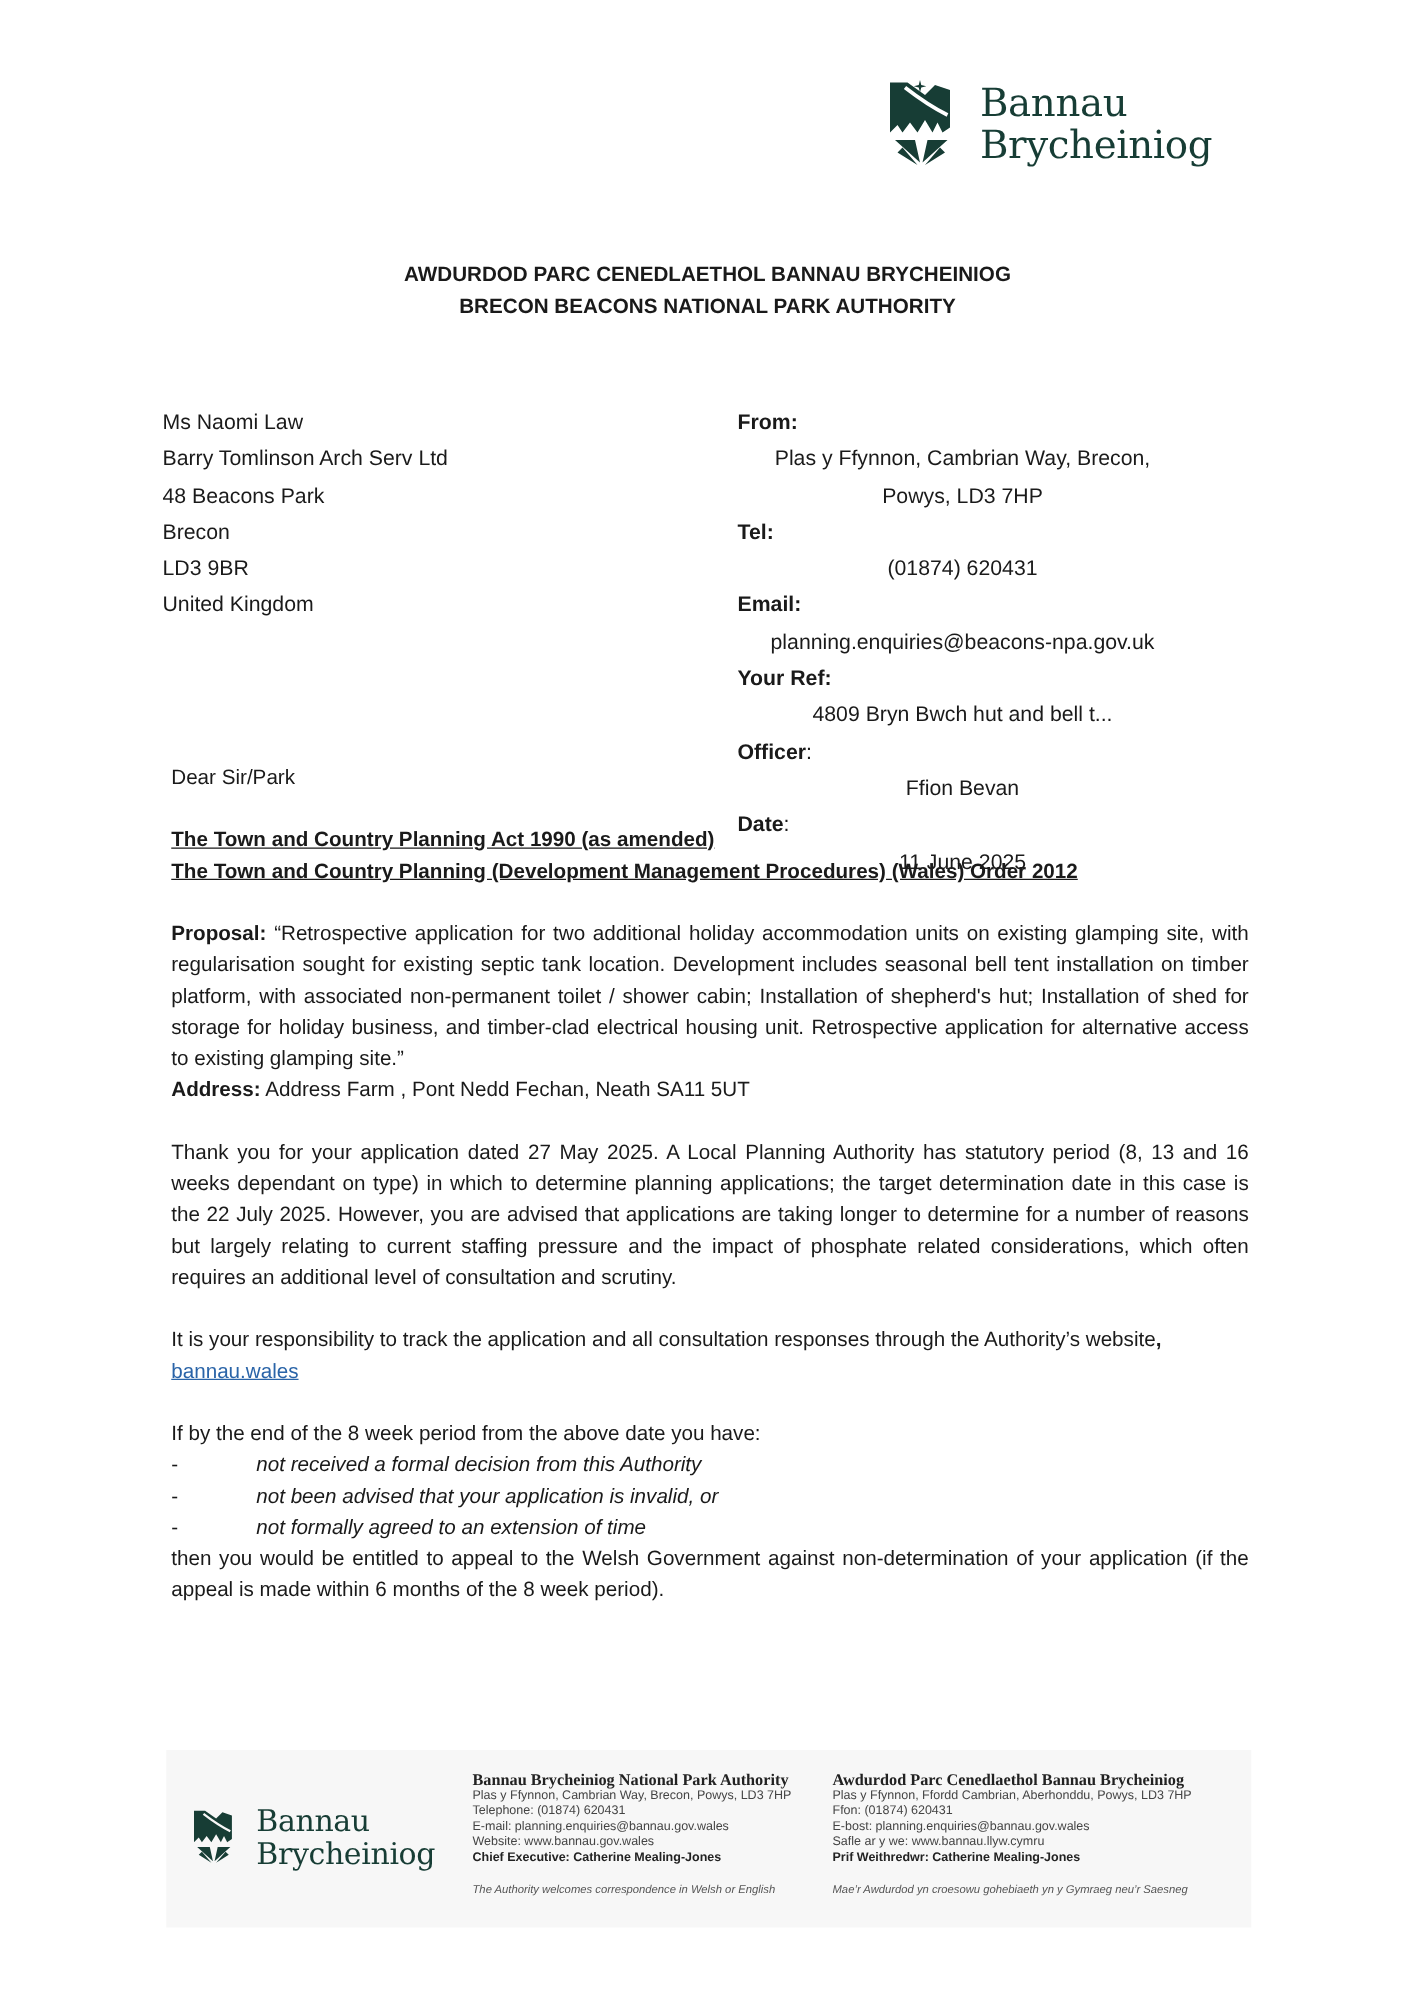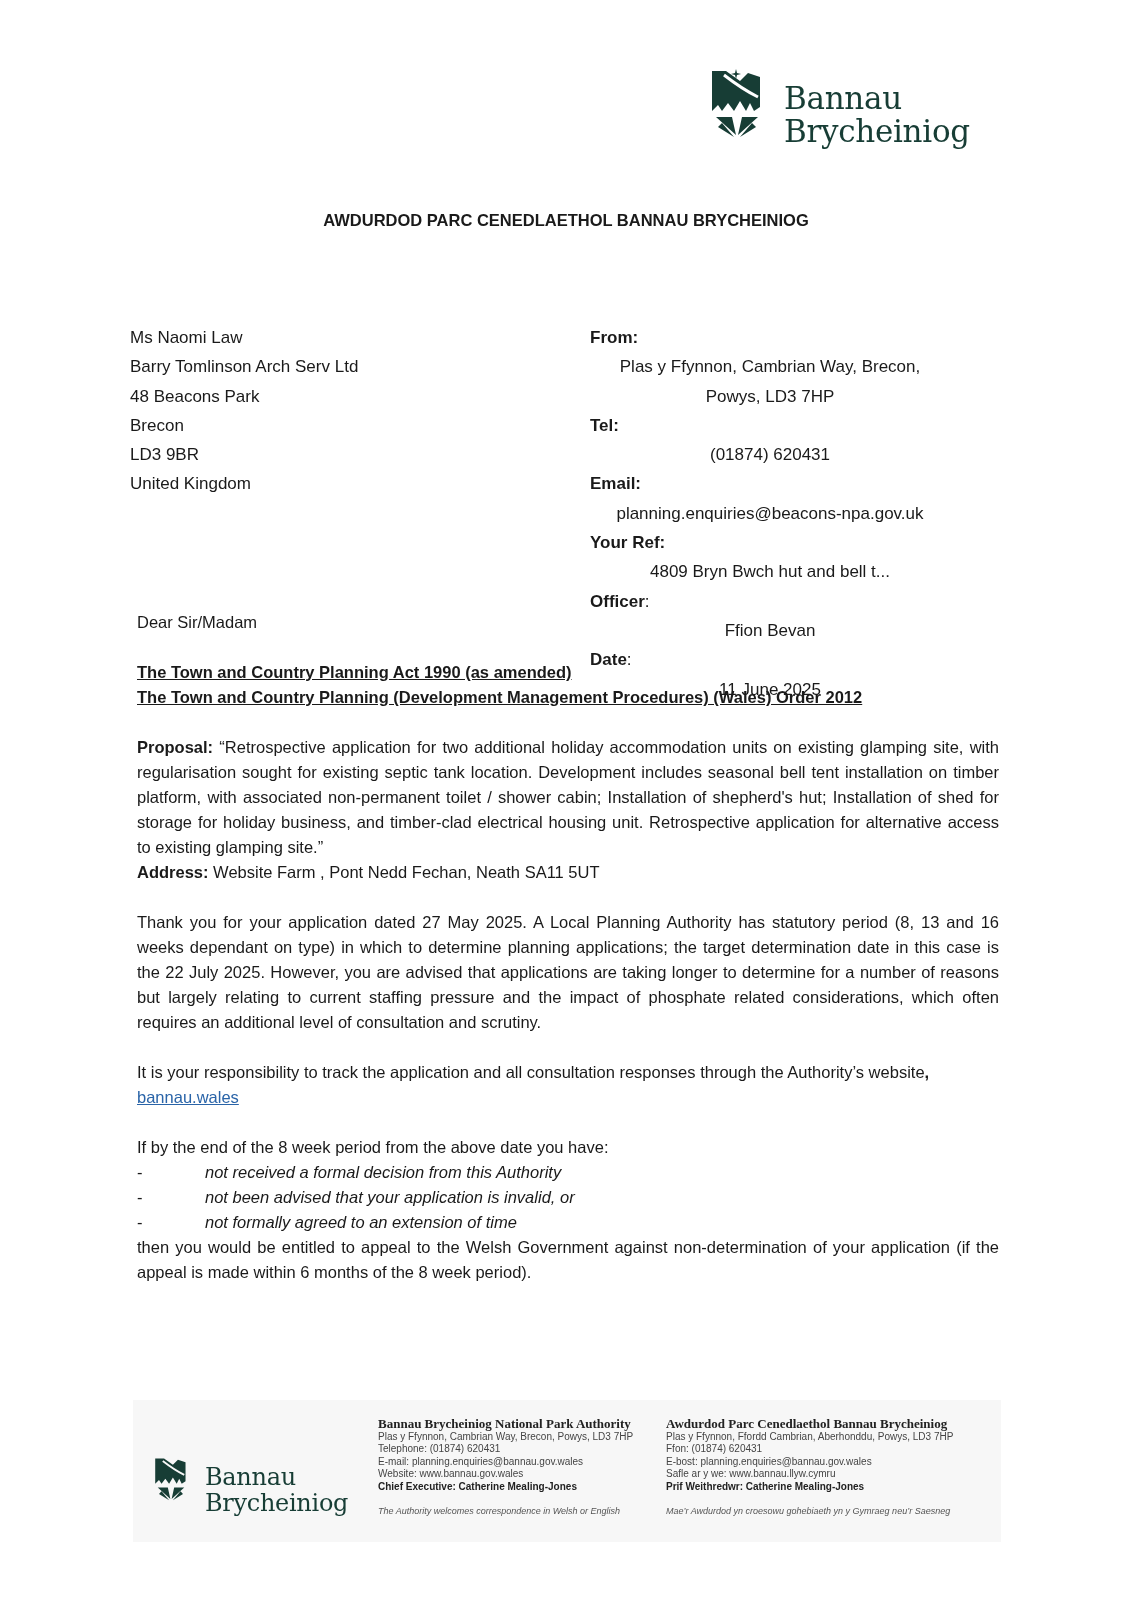--- a/index.html
+++ b/index.html
@@ -4,21 +4,21 @@
 <style>
   html, body { margin: 0; padding: 0; background: #ffffff; }
   body {
     width: 1132px; height: 1600px; position: relative; overflow: hidden;
     font-family: "DejaVu Sans", sans-serif; color: #1a1a1a;
   }
   .logo-top { position: absolute; left: 712px; top: 62px; display: flex; align-items: center; }
   .logo-mark { width: 50px; height: 76px; }
   .logo-text {
     font-family: "DejaVu Serif", serif; color: #173d35; font-size: 31px; line-height: 33px;
-    margin-left: 22px; letter-spacing: -0.3px; margin-top: 20px;
+    margin-left: 22px; letter-spacing: -0.3px;
   }
   .heading {
     position: absolute; left: 0; width: 1132px; top: 208px; text-align: center;
     font-family: "Liberation Sans", sans-serif; font-weight: bold; font-size: 16.5px; line-height: 25px;
   }
   .addr { position: absolute; left: 130px; top: 323px; font-size: 17px; line-height: 29.3px; font-family: "Liberation Sans", sans-serif; }
   .meta { position: absolute; left: 590px; top: 323px; font-family: "Liberation Sans", sans-serif; font-size: 17px; }
   .meta-row { display: flex; line-height: 29.3px; flex-direction: column; }
   .meta-label { width: 120px; font-weight: bold; }
   .meta-label.from { display: flex; align-items: center; }
@@ -60,20 +60,21 @@
     <path d="M4 50 L20 50 L24 68 Z M26 68 L30 50 L46 50 Z M10 56 L22 70 L6 60 Z M40 56 L28 70 L44 60 Z" fill="#173d35"></path>
   </svg>
   <div class="logo-text">
     <div>Bannau</div>
     <div>Brycheiniog</div>
   </div>
 </div>
 
 <div class="heading">
   <div>AWDURDOD PARC CENEDLAETHOL BANNAU BRYCHEINIOG</div>
+  <div>BRECON BEACONS NATIONAL PARK AUTHORITY</div>
 </div>
 
 <div class="addr">
   <div>Ms Naomi Law</div>
   <div>Barry Tomlinson Arch Serv Ltd</div>
   <div>48 Beacons Park</div>
   <div>Brecon</div>
   <div>LD3 9BR</div>
   <div>United Kingdom</div>
 </div>
@@ -102,27 +103,27 @@
     <div class="meta-label"><span>Officer</span><span style="font-weight:normal">:</span></div>
     <div class="meta-val">Ffion Bevan</div>
   </div>
   <div class="meta-row">
     <div class="meta-label"><span>Date</span><span style="font-weight:normal">:</span></div>
     <div class="meta-val">11 June 2025</div>
   </div>
 </div>
 
 <div class="body">
-  <p>Dear Sir/Madam</p>
+  <p>Dear Sir/Park</p>
   <div class="gap"></div>
   <p class="u">The Town and Country Planning Act 1990 (as amended)</p>
   <p class="u">The Town and Country Planning (Development Management Procedures) (Wales) Order 2012</p>
   <div class="gap"></div>
   <p><span class="b">Proposal:</span><span> “Retrospective application for two additional holiday accommodation units on existing glamping site, with regularisation sought for existing septic tank location. Development includes seasonal bell tent installation on timber platform, with associated non-permanent toilet / shower cabin; Installation of shepherd's hut; Installation of shed for storage for holiday business, and timber-clad electrical housing unit. Retrospective application for alternative access to existing glamping site.”</span></p>
-  <p><span class="b">Address:</span><span> Website Farm , Pont Nedd Fechan, Neath SA11 5UT</span></p>
+  <p><span class="b">Address:</span><span> Address Farm , Pont Nedd Fechan, Neath SA11 5UT</span></p>
   <div class="gap"></div>
   <p>Thank you for your application dated 27 May 2025. A Local Planning Authority has statutory period (8, 13 and 16 weeks dependant on type) in which to determine planning applications; the target determination date in this case is the 22 July 2025. However, you are advised that applications are taking longer to determine for a number of reasons but largely relating to current staffing pressure and the impact of phosphate related considerations, which often requires an additional level of consultation and scrutiny.</p>
   <div class="gap"></div>
   <p style="text-align:left"><span>It is your responsibility to track the application and all consultation responses through the Authority’s website</span><span class="b">,</span> <span class="link">bannau.wales</span></p>
   <div class="gap"></div>
   <p>If by the end of the 8 week period from the above date you have:</p>
   <div class="bullet">
       <span class="dash">-</span>
       <span class="txt">not received a formal decision from this Authority</span>
     </div>

